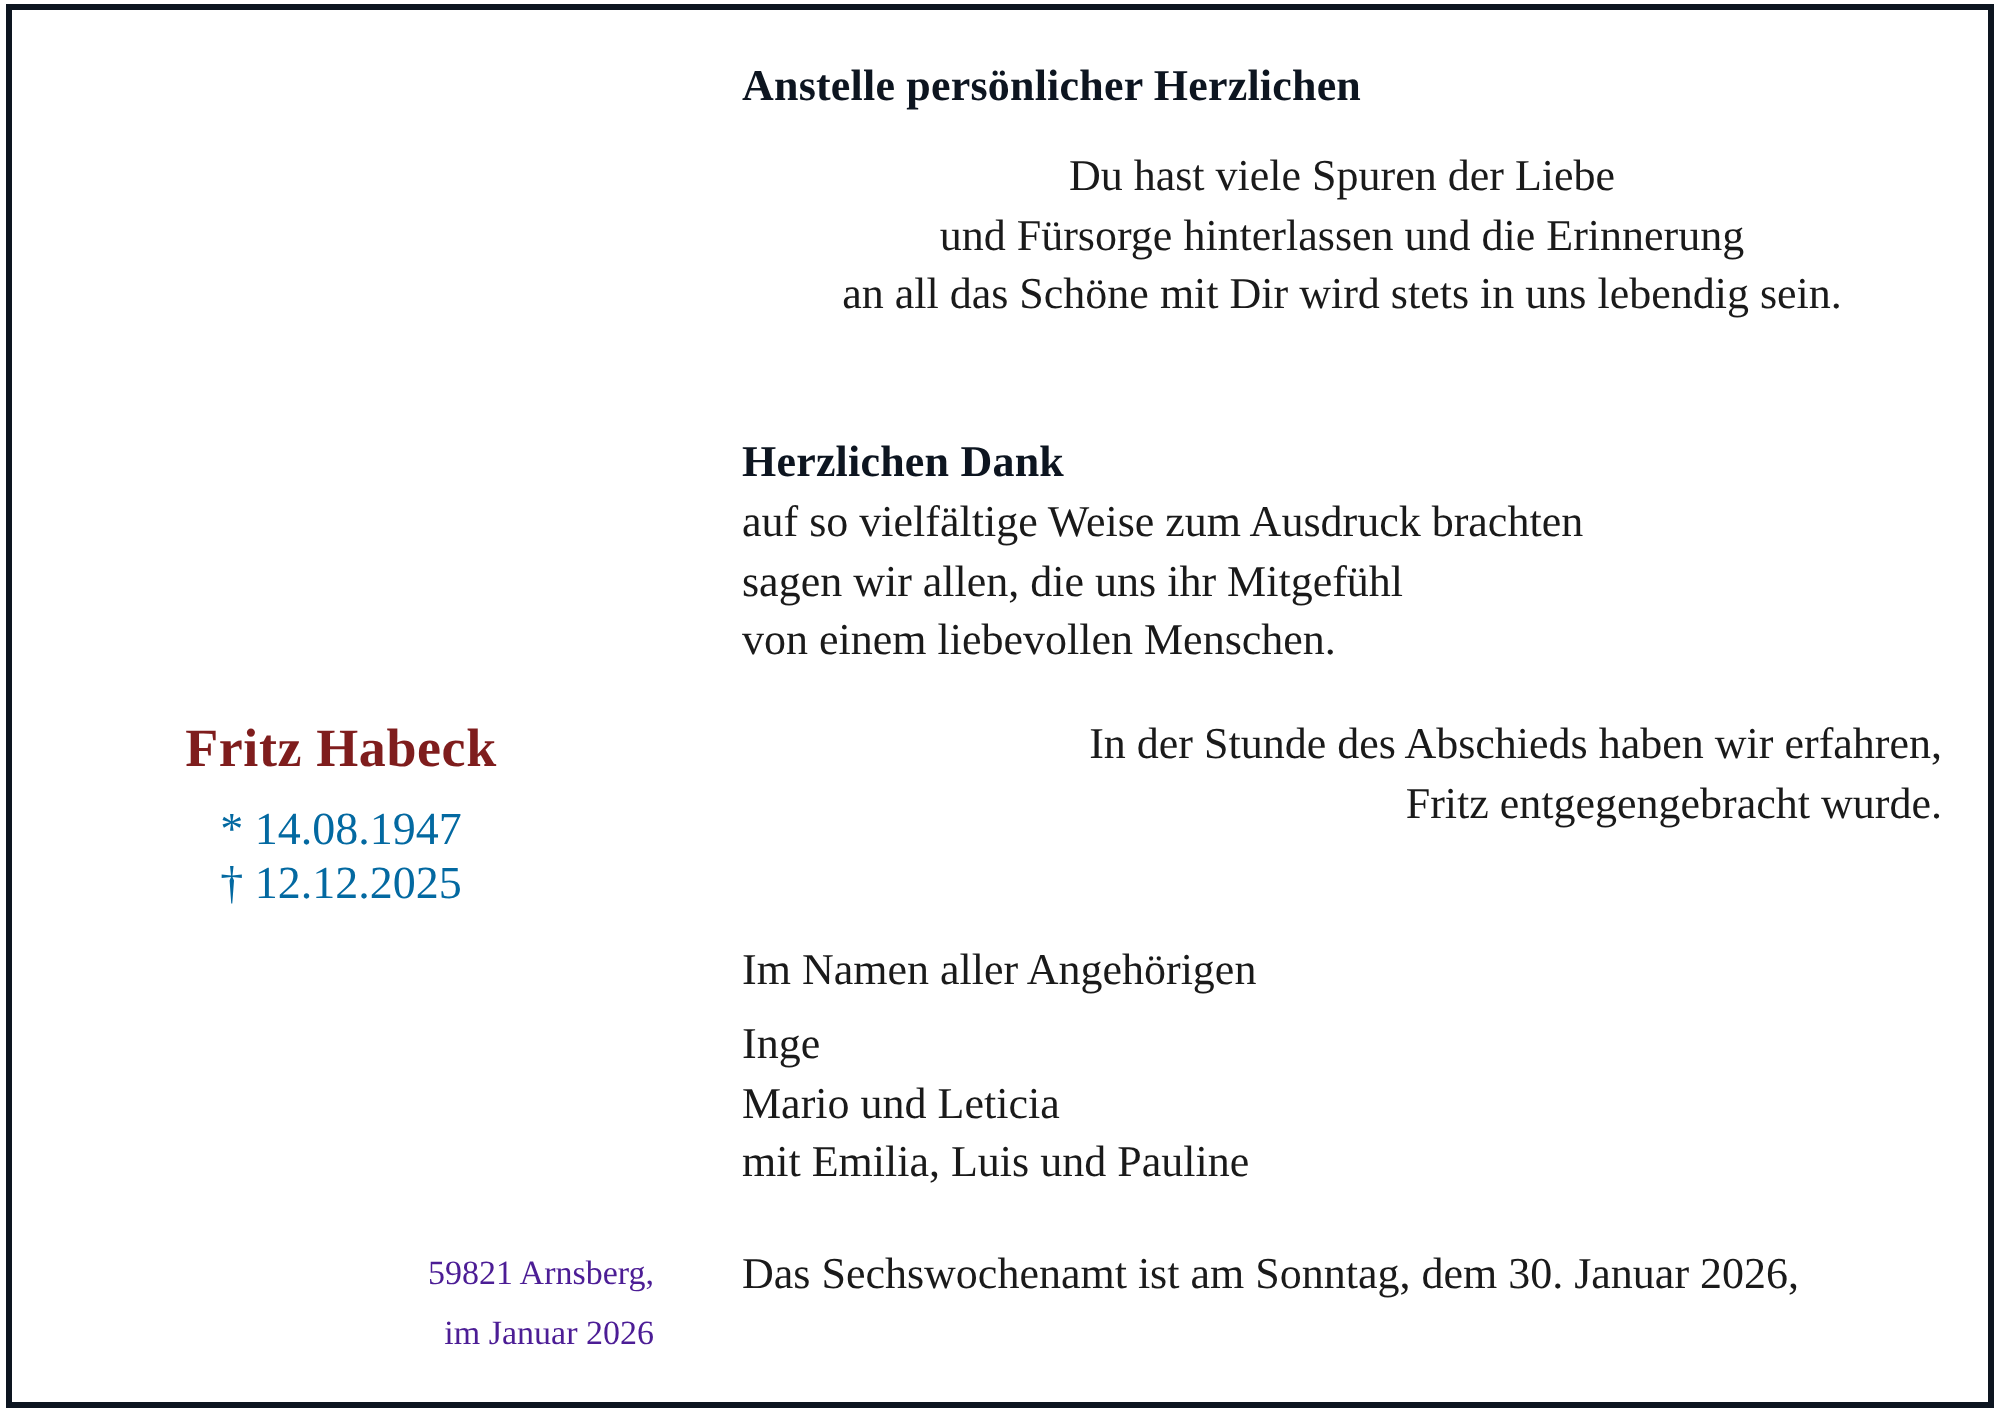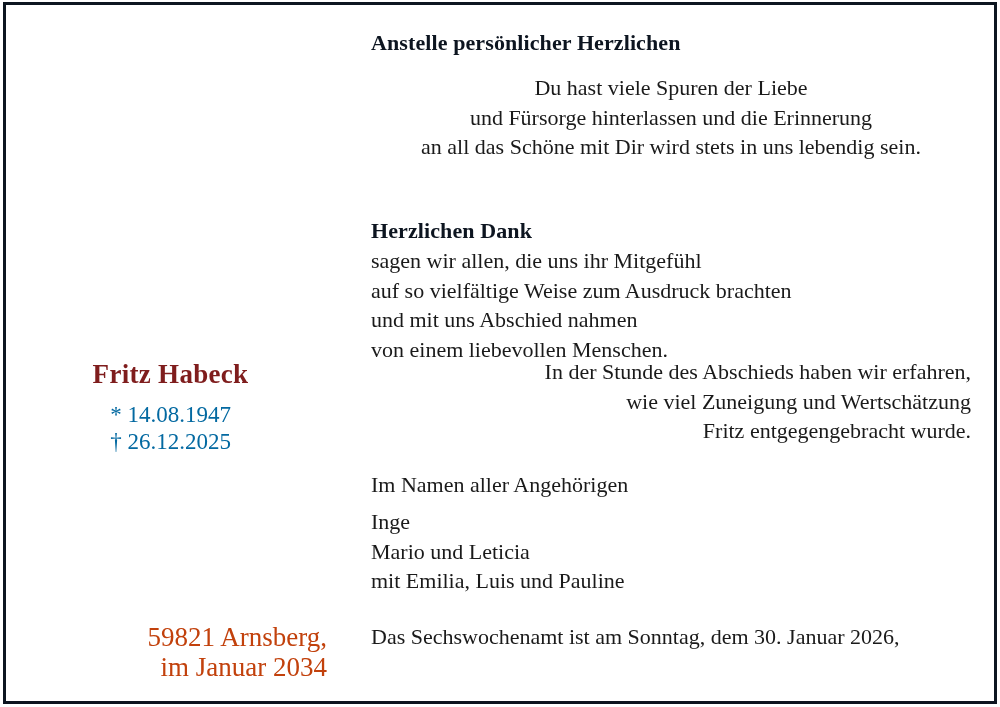--- a/index.html
+++ b/index.html
@@ -76,23 +76,23 @@
   .dates .date-line {
     white-space: nowrap;
   }
 
   .place-block {
     position: absolute;
     left: 0;
     top: 622px;
     width: 313px;
     text-align: right;
-    font-size: 27px;
+    font-size: 17px;
     line-height: 30px;
-    color: #c2410c;
+    color: #4c1d95;
   }
 
   .place-block .place-line {
     white-space: nowrap;
   }
 
   
   .right-col {
     position: absolute;
     left: 371px;
@@ -141,53 +141,51 @@
   <div class="frame"></div>
 
   <div class="content">
 
     <div class="left-col">
 
       <div class="deceased-name">Fritz Habeck</div>
 
       <div class="dates">
         <div class="date-line">* 14.08.1947</div>
-        <div class="date-line">† 26.12.2025</div>
+        <div class="date-line">† 12.12.2025</div>
       </div>
 
       <div class="place-block">
         <div class="place-line">59821 Arnsberg,</div>
-        <div class="place-line">im Januar 2034</div>
+        <div class="place-line">im Januar 2026</div>
       </div>
 
     </div>
 
     <div class="right-col">
 
       <div class="block block-thanks-title">
         <div class="heading">Anstelle persönlicher Herzlichen</div>
       </div>
 
       <div class="block block-verse">
         <div class="line">Du hast viele Spuren der Liebe</div>
         <div class="line">und Fürsorge hinterlassen und die Erinnerung</div>
         <div class="line">an all das Schöne mit Dir wird stets in uns lebendig sein.</div>
       </div>
 
       <div class="block block-dank">
         <div class="heading">Herzlichen Dank</div>
+        <div class="line">auf so vielfältige Weise zum Ausdruck brachten</div>
         <div class="line">sagen wir allen, die uns ihr Mitgefühl</div>
-        <div class="line">auf so vielfältige Weise zum Ausdruck brachten</div>
-        <div class="line">und mit uns Abschied nahmen</div>
         <div class="line">von einem liebevollen Menschen.</div>
       </div>
 
       <div class="block block-stunde">
         <div class="line">In der Stunde des Abschieds haben wir erfahren,</div>
-        <div class="line">wie viel Zuneigung und Wertschätzung</div>
         <div class="line">Fritz entgegengebracht wurde.</div>
       </div>
 
       <div class="block block-names-list">
         <div class="line">Inge</div>
         <div class="line">Mario und Leticia</div>
         <div class="line">mit Emilia, Luis und Pauline</div>
       </div>
 
       <div class="block block-namen">

